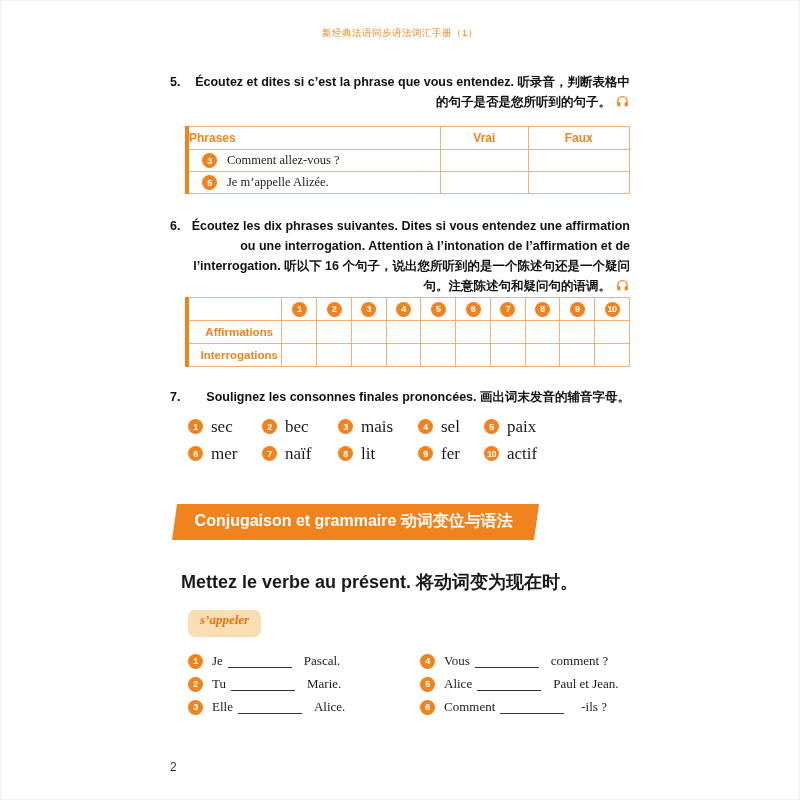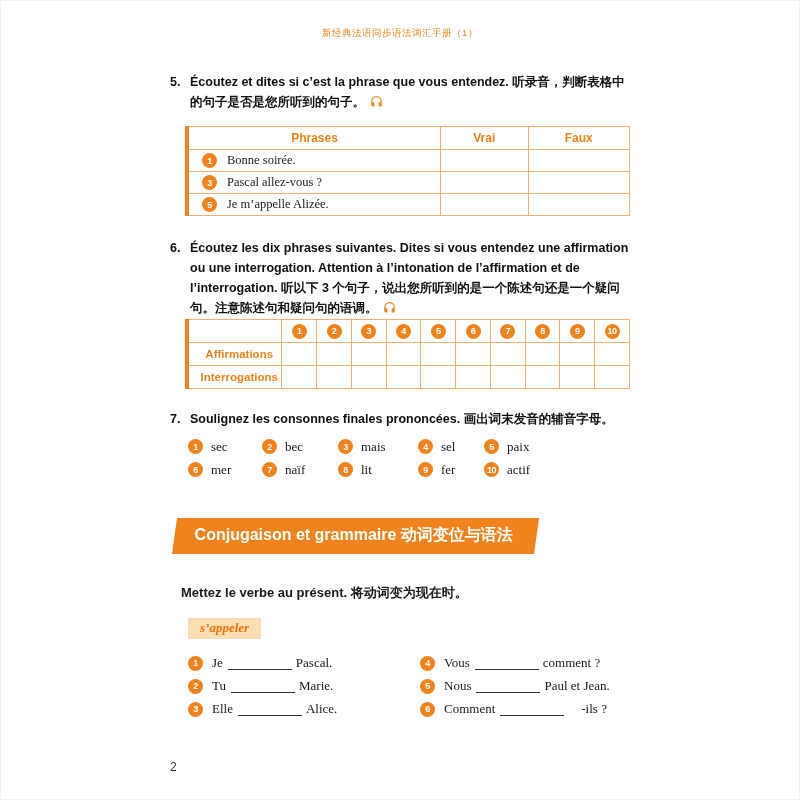--- a/index.html
+++ b/index.html
@@ -6,21 +6,21 @@
   html,body { width:800px; height:800px; background:#ffffff; }
   body { font-family:"Liberation Sans", sans-serif; color:#1a1a1a; }
   .sheet { position:relative; width:800px; height:800px; background:#fff; overflow:hidden;
            box-shadow: inset 0 0 0 1px #f1f1f1; }
   .running-head { position:absolute; top:27px; left:0; right:0; text-align:center;
                   color:#F0831E; font-size:9.5px; letter-spacing:.5px; }
   .content { position:absolute; left:170px; top:72px; width:460px; }
 
   .ex-heading { display:flex; font-weight:bold; font-size:12.5px; line-height:1.62; color:#111; }
   .ex-num { flex:0 0 20px; }
-  .ex-text { flex:1; }
+  .ex-text { flex:1;text-align:right; }
   .hp { vertical-align:-3px; margin-left:4px; }
 
   table { border-collapse:collapse; margin-left:15px; }
   .t1 { width:445px; margin-top:13px; margin-bottom:22px;
         border:1px solid #F0831E; border-left:4px solid #F0831E; }
   .t1 th, .t1 td { border:1px solid #F7B070; }
   .t1 th { height:23px; color:#F0831E; font-size:12px; text-align:center; font-weight:bold; }
   .t1 td { height:22px; }
   .t1 .c0 { width:255px; text-align:left; padding-left:13px; }
   .t1 .c1 { width:88px; }
@@ -34,39 +34,39 @@
 
   .t2 { width:445px; margin-bottom:20px; border:1px solid #F0831E; border-left:4px solid #F0831E; }
   .t2 td { border:1px solid #F7B070; height:23px; text-align:center; }
   .t2 .lbl { width:95px; text-align:center; padding-left:8px; color:#F0831E;
              font-weight:bold; font-size:11.5px; }
   .t2 .c { width:35px; }
 
   .word-grid { margin:10px 0 40px 18px; display:grid;
                grid-template-columns:74px 76px 80px 66px 1fr; row-gap:7px; }
   .word-item { display:flex; align-items:center; }
-  .word { font-family:"Liberation Serif", serif; font-size:13px; margin-left:8px; }
+  .word { font-family:"Liberation Serif", serif; font-size:17px; margin-left:8px; }
 
   .banner { display:inline-block; background:#F0831E; color:#fff; font-weight:bold;
             font-size:16px; padding:7px 24px 8px 20px; transform:skewX(-8deg);
             transform-origin:bottom left; margin-bottom:30px; margin-left:2px; }
   .banner > span { display:inline-block; transform:skewX(8deg); }
 
-  .mettez { font-weight:bold; font-size:13px; margin-bottom:16px;padding-left:11px; }
+  .mettez { font-weight:bold; font-size:18px; margin-bottom:16px;padding-left:11px; }
   .verb-chip { display:inline-block; margin-left:18px; background:#FBDDB4; color:#E9720B;
                font-family:"Liberation Serif", serif; font-style:italic; font-weight:bold;
-               font-size:13px; padding:2px 12px 3px; margin-bottom:13px; }
+               font-size:13px; padding:2px 12px 9px; margin-bottom:13px;border-radius:7px; }
 
   .conj-grid { margin-left:18px; display:grid; grid-template-columns:232px 1fr;
                grid-auto-flow:column; grid-template-rows:repeat(3, 23px);
                font-family:"Liberation Serif", serif; font-size:13px; }
   .conj-item { display:flex; align-items:center; }
   .conj-item .badge { margin-right:9px; flex:0 0 15px; }
   .blank { display:inline-block; width:64px; height:13px; border-bottom:1px solid #333; margin-left:5px; }
-  .after { margin-left:4px; }
+  .after { margin-left:12px; }
 
   .page-num { position:absolute; left:170px; top:760px; font-size:12px; color:#333; }
 </style>
 </head>
 <body>
 
 <div class="sheet">
 
   <div class="running-head">新经典法语同步语法词汇手册（1）</div>
 
@@ -76,48 +76,43 @@
     <div class="ex-heading">
       <span class="ex-num">5.</span>
       <span class="ex-text"><span>Écoutez et dites si c’est la phrase que vous entendez. 听录音，判断表格中的句子是否是您所听到的句子。</span><svg class="hp" width="15" height="15" viewBox="0 0 24 24">
             <path fill="#F0831E" d="M12 3a8.5 8.5 0 0 0-8.5 8.5V17a3 3 0 0 0 3 3h1a1 1 0 0 0 1-1v-5a1 1 0 0 0-1-1h-2v-1.5a6.5 6.5 0 0 1 13 0V13h-2a1 1 0 0 0-1 1v5a1 1 0 0 0 1 1h1a3 3 0 0 0 3-3v-5.5A8.5 8.5 0 0 0 12 3z"></path>
           </svg></span>
     </div>
 
     <table class="t1">
       <thead>
         <tr>
-          <th class="c0" style="text-align:center; padding-left:0;">Phrases</th>
+          <th class="c0" style="padding-left:0;">Phrases</th>
           <th class="c1">Vrai</th>
           <th class="c2">Faux</th>
         </tr>
       </thead>
       <tbody>
         <tr>
-          <td class="c0"><span class="badge">1</span><span class="phrase">Bonne soirée.</span></td>
-          <td class="c1"></td>
-          <td class="c2"></td>
-        </tr>
-        <tr>
-          <td class="c0"><span class="badge">3</span><span class="phrase">Pascal allez-vous ?</span></td>
+          <td class="c0"><span class="badge">3</span><span class="phrase">Comment allez-vous ?</span></td>
           <td class="c1"></td>
           <td class="c2"></td>
         </tr>
         <tr>
           <td class="c0"><span class="badge">5</span><span class="phrase">Je m’appelle Alizée.</span></td>
           <td class="c1"></td>
           <td class="c2"></td>
         </tr>
       </tbody>
     </table>
 
     
     <div class="ex-heading">
       <span class="ex-num">6.</span>
-      <span class="ex-text"><span>Écoutez les dix phrases suivantes. Dites si vous entendez une affirmation ou une interrogation. Attention à l’intonation de l’affirmation et de l’interrogation. 听以下 3 个句子，说出您所听到的是一个陈述句还是一个疑问句。注意陈述句和疑问句的语调。</span><svg class="hp" width="15" height="15" viewBox="0 0 24 24">
+      <span class="ex-text"><span>Écoutez les dix phrases suivantes. Dites si vous entendez une affirmation ou une interrogation. Attention à l’intonation de l’affirmation et de l’interrogation. 听以下 16 个句子，说出您所听到的是一个陈述句还是一个疑问句。注意陈述句和疑问句的语调。</span><svg class="hp" width="15" height="15" viewBox="0 0 24 24">
             <path fill="#F0831E" d="M12 3a8.5 8.5 0 0 0-8.5 8.5V17a3 3 0 0 0 3 3h1a1 1 0 0 0 1-1v-5a1 1 0 0 0-1-1h-2v-1.5a6.5 6.5 0 0 1 13 0V13h-2a1 1 0 0 0-1 1v5a1 1 0 0 0 1 1h1a3 3 0 0 0 3-3v-5.5A8.5 8.5 0 0 0 12 3z"></path>
           </svg></span>
     </div>
 
     <table class="t2">
       <tbody>
         <tr>
           <td class="lbl"></td>
           <td class="c"><span class="badge">1</span></td>
           <td class="c"><span class="badge">2</span></td>
@@ -238,21 +233,21 @@
           <span class="after">Alice.</span>
         </div>
       <div class="conj-item">
           <span class="badge">4</span>
           <span>Vous</span>
           <span class="blank"></span>
           <span class="after">comment ?</span>
         </div>
       <div class="conj-item">
           <span class="badge">5</span>
-          <span>Nous</span>
+          <span>Alice</span>
           <span class="blank"></span>
           <span class="after">Paul et Jean.</span>
         </div>
       <div class="conj-item">
           <span class="badge">6</span>
           <span>Comment</span>
           <span class="blank"></span>
           <span class="after" style="margin-left:17px;">-ils ?</span>
         </div>
     </div>

